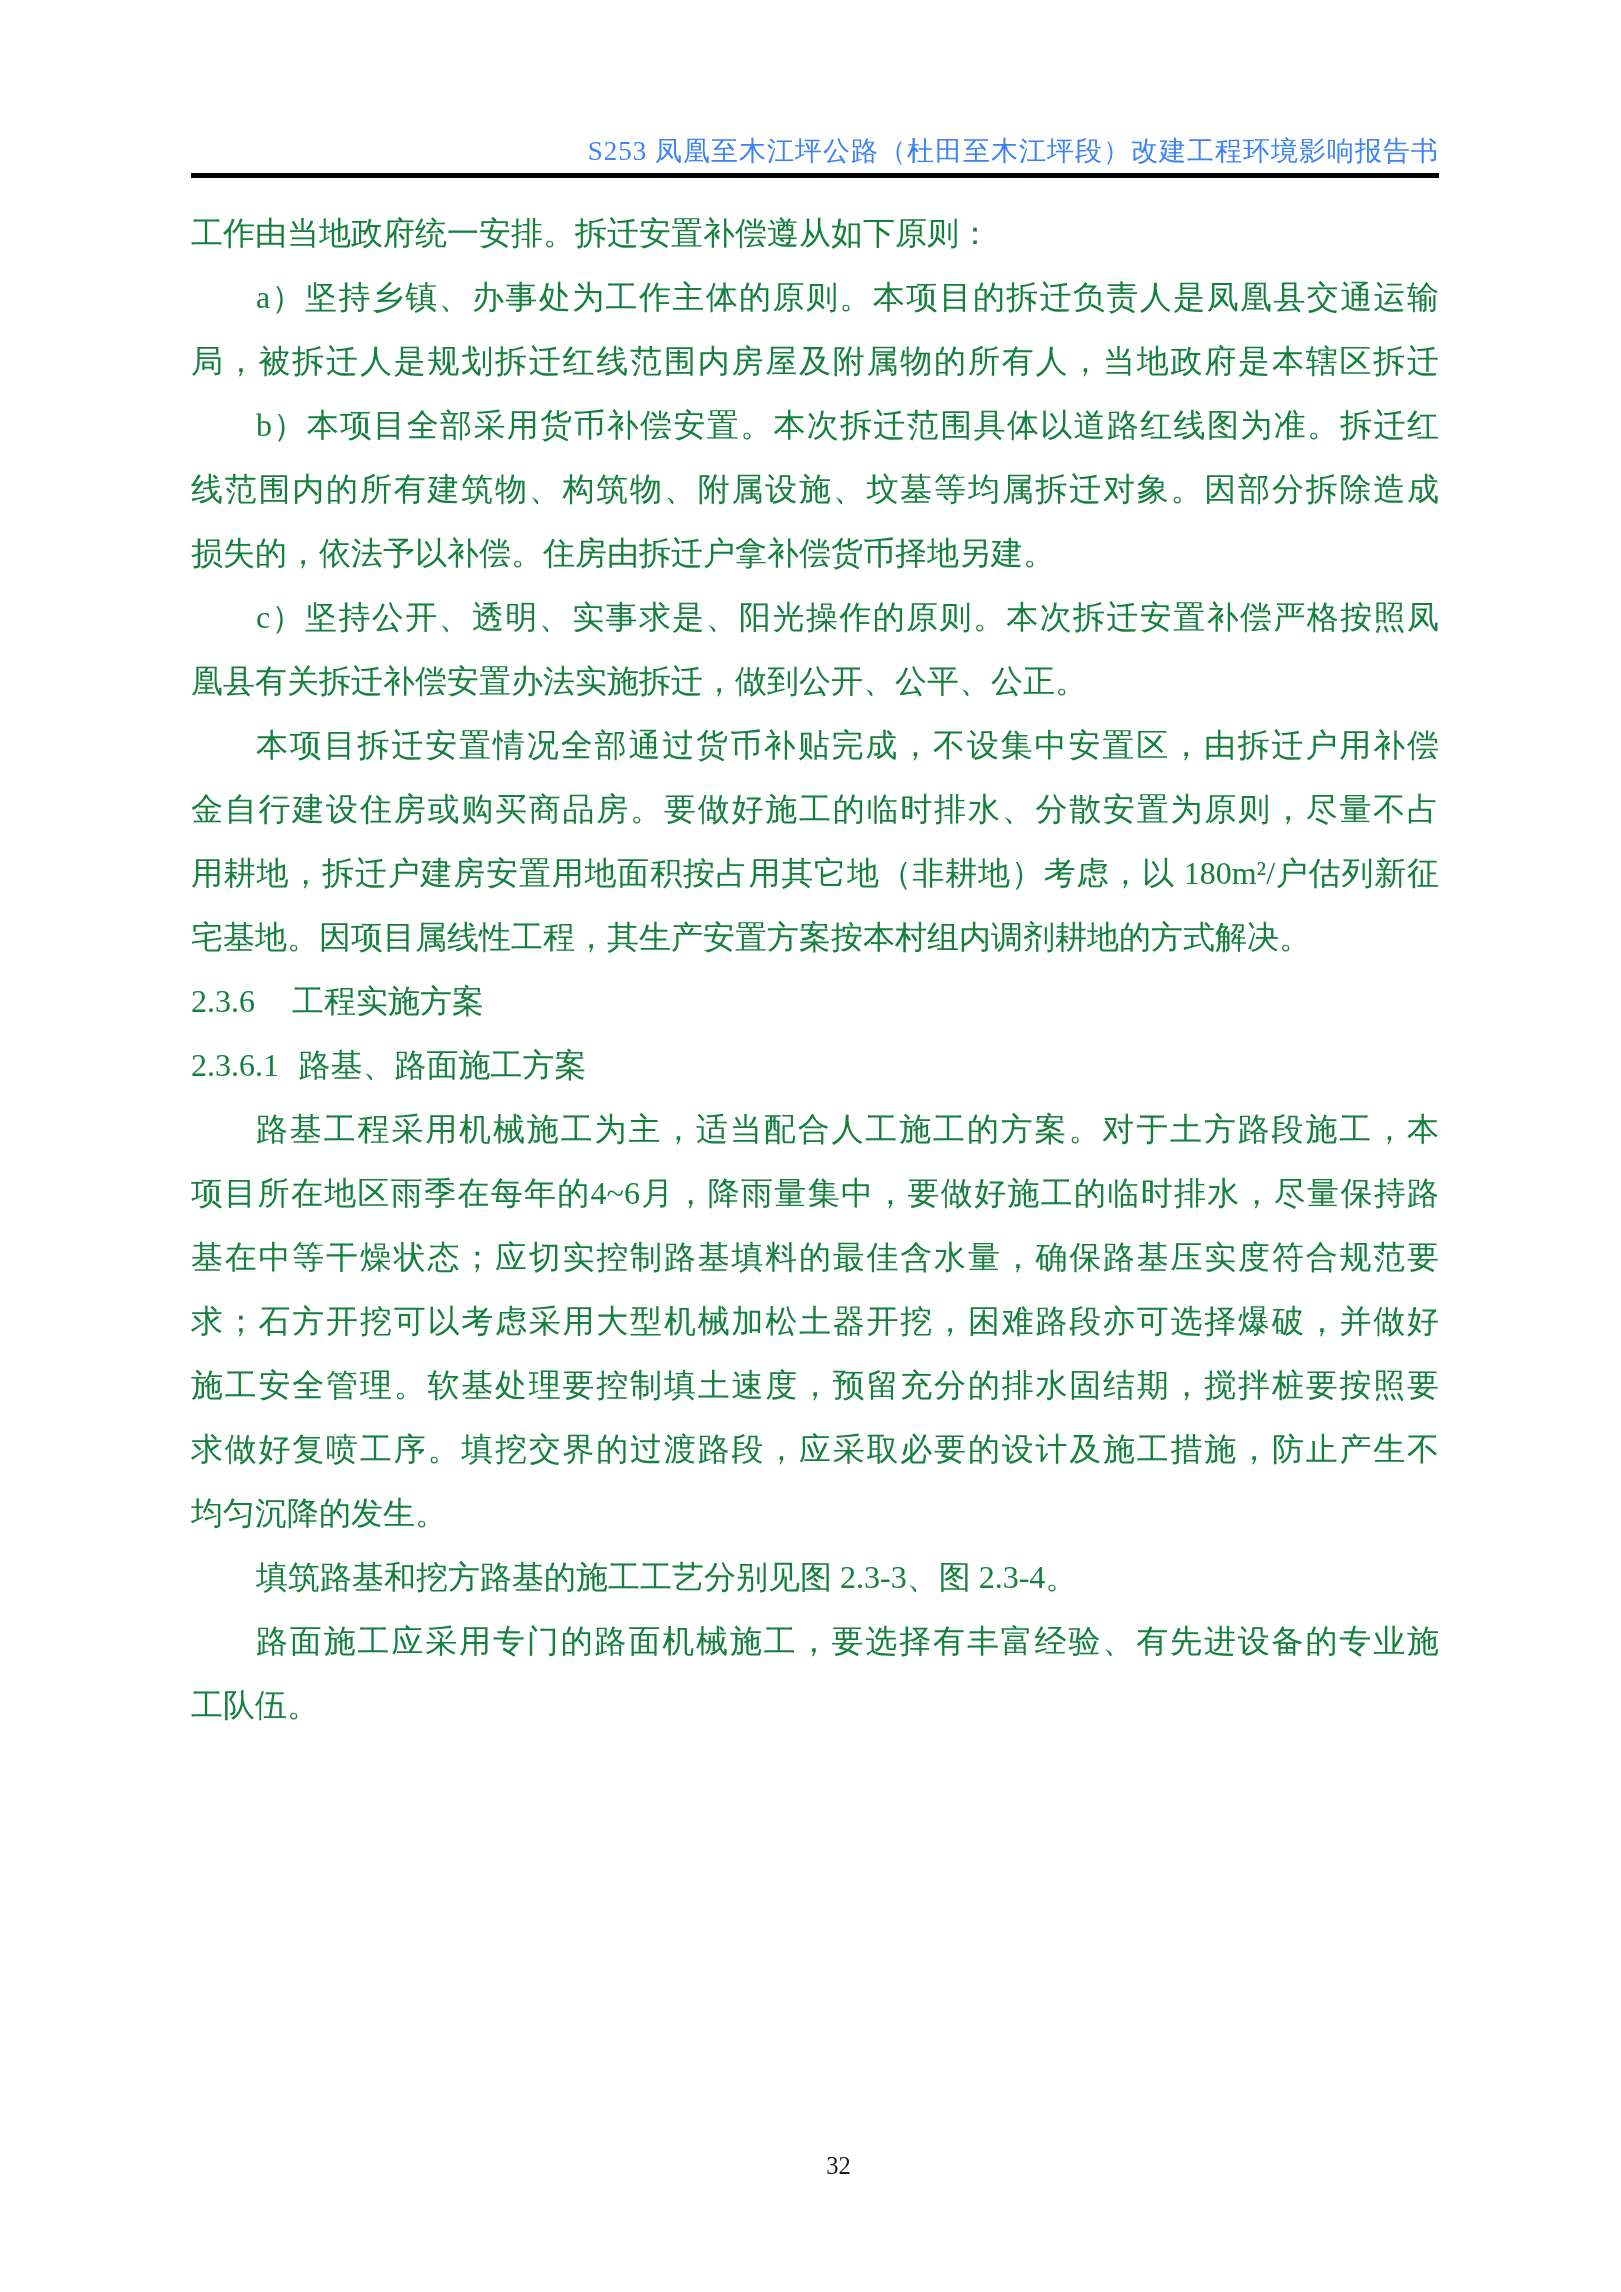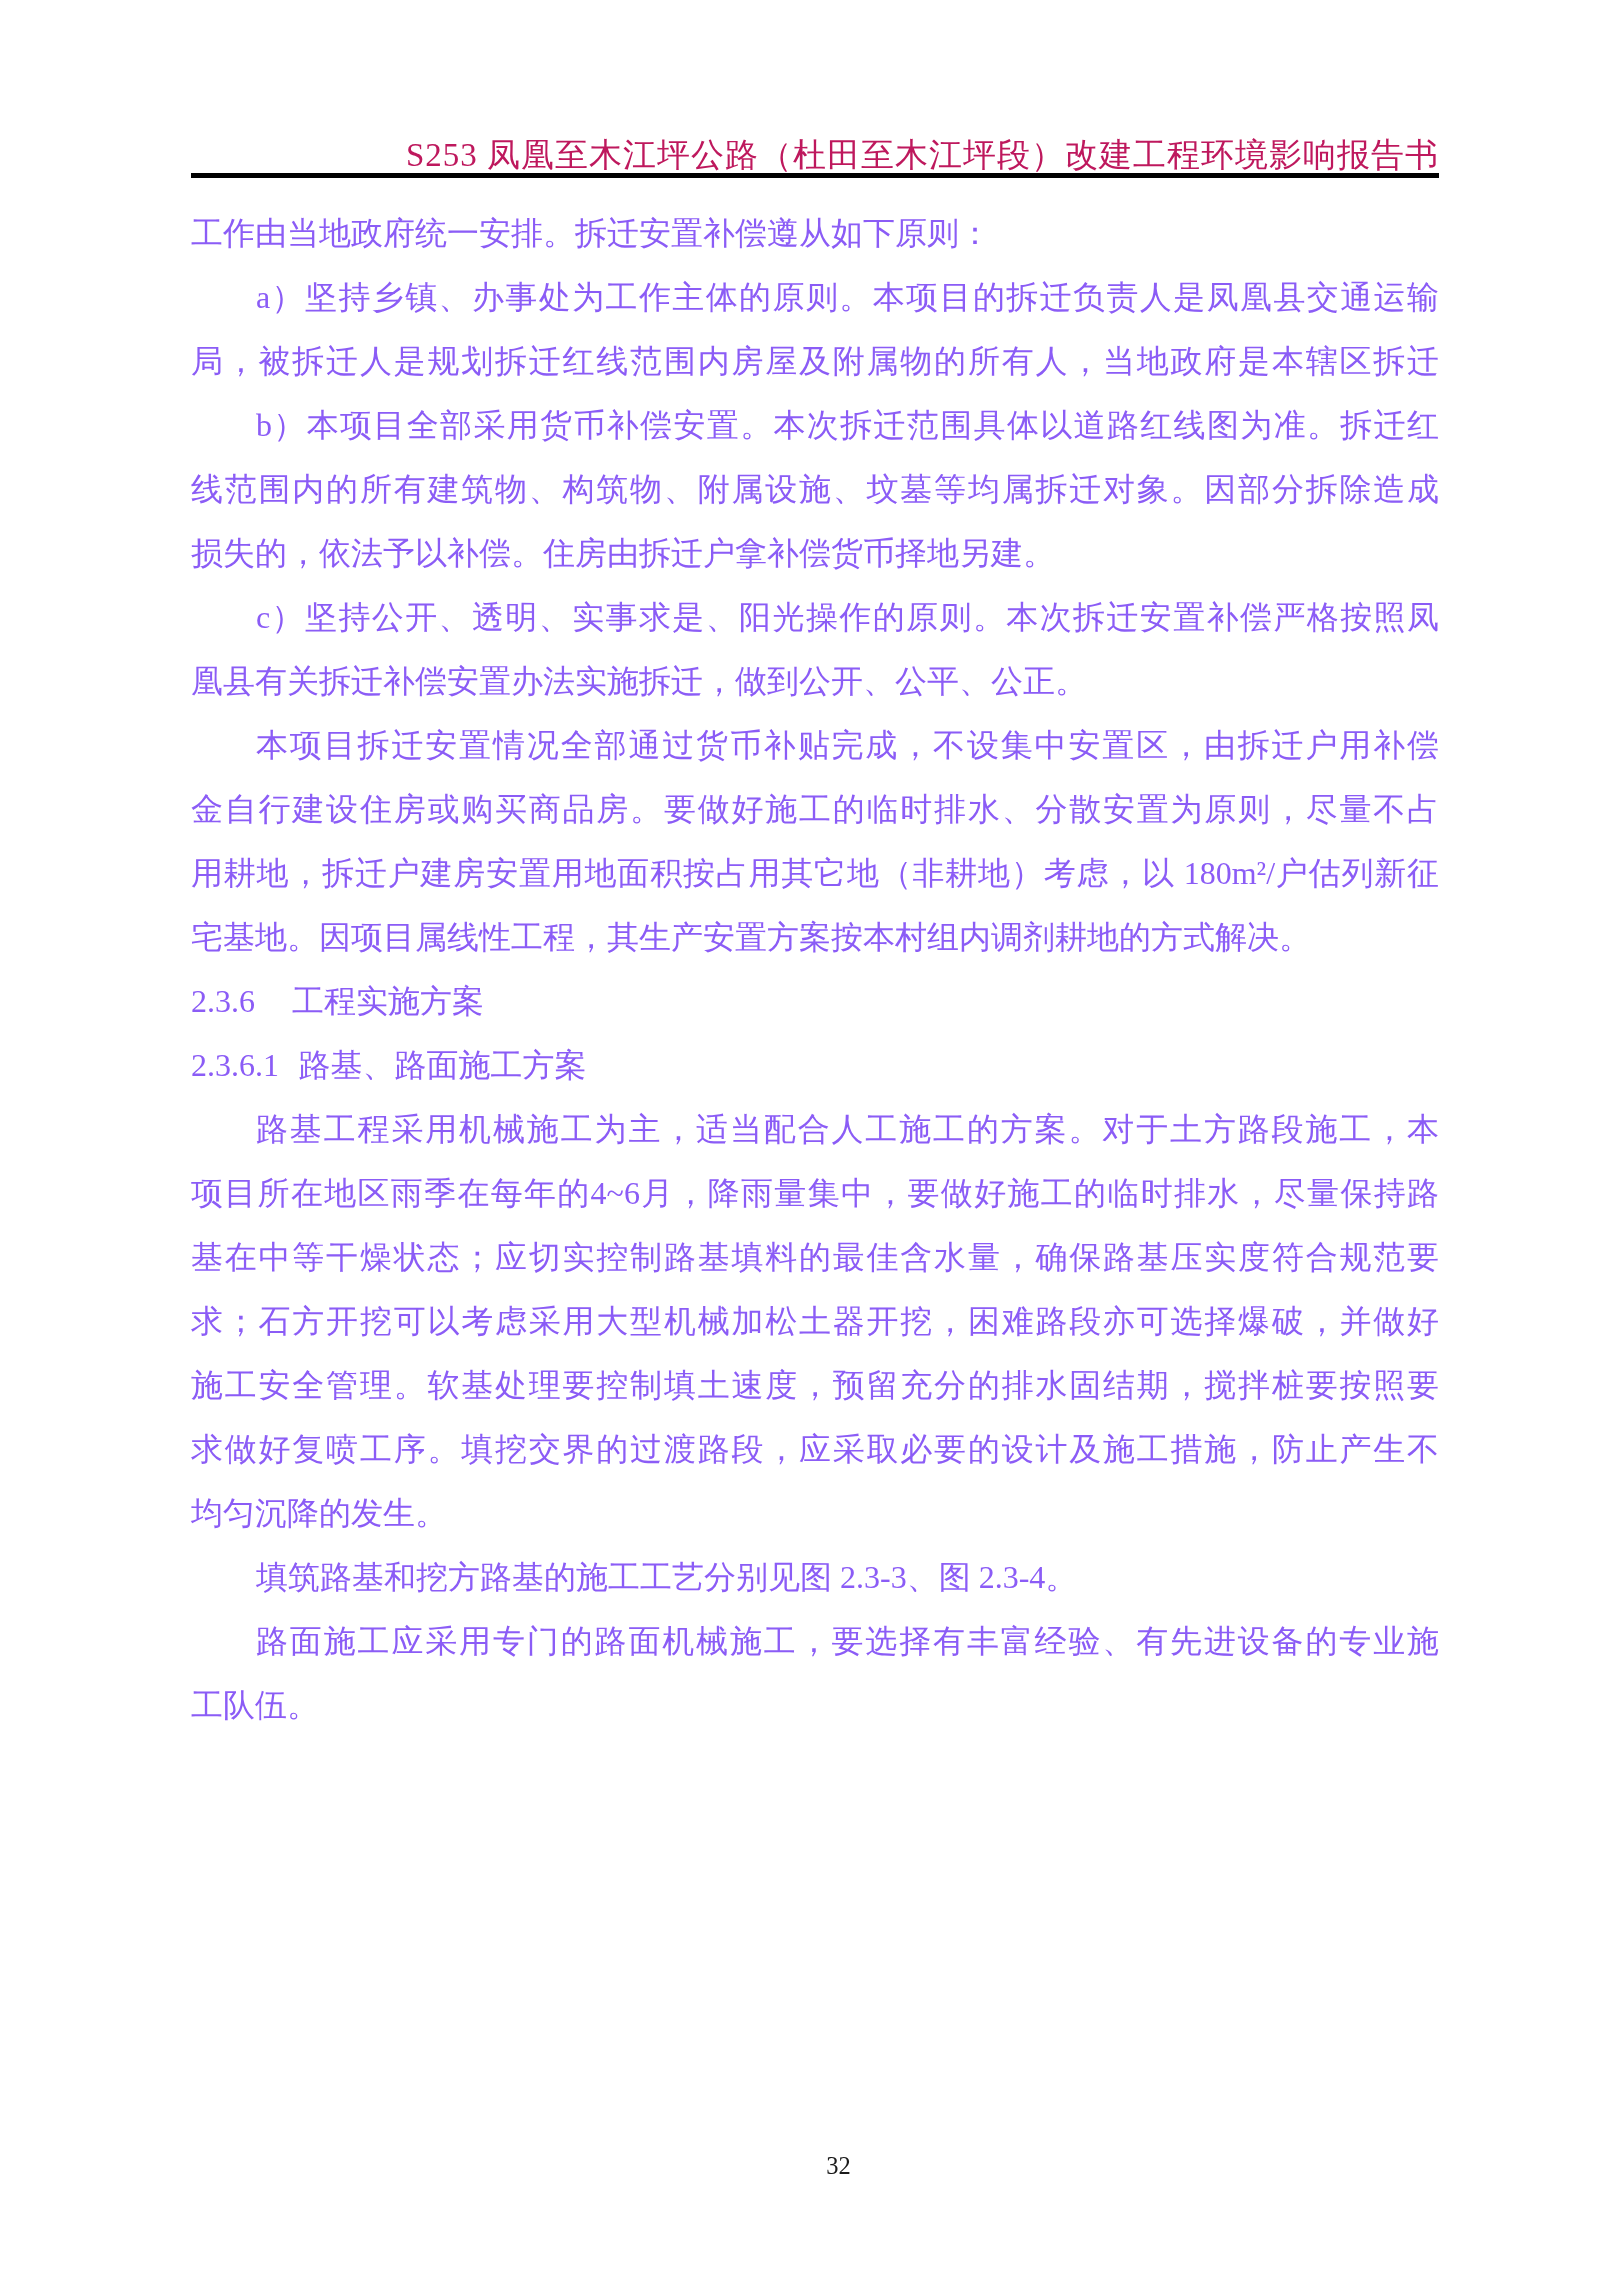--- a/index.html
+++ b/index.html
@@ -12,41 +12,41 @@
     color: #111111;
     font-family: "Liberation Serif", "DejaVu Serif", serif;
     overflow: hidden;
   }
   .running-header {
     position: absolute;
     left: 191px;
     top: 133px;
     width: 1248px;
     text-align: right;
-    font-size: 33px;
+    font-size: 27px;
     letter-spacing: 1px;
-    color: #be185d;
+    color: #3b82f6;
     white-space: nowrap;
   }
   .header-rule {
     position: absolute;
     left: 191px;
     top: 173px;
     width: 1248px;
     height: 4.9px;
     background: #000000;
   }
   .content {
     position: absolute;
     left: 191px;
     top: 201px;
     width: 1248px;
     font-size: 32px;
     line-height: 64px;
-    color: #8b5cf6;
+    color: #15803d;
   }
   .line { height: 64px; text-align: left; }
   .line.j { text-align: justify; text-align-last: justify; }
   .line.ind { padding-left: 65px; }
   .line.heading { white-space: nowrap; }
   .heading .num { font-family: "Liberation Serif", "DejaVu Serif", serif; }
   .heading .ht-wide { margin-left: 37px; margin-top: 9px; }
   .heading .ht-narrow { margin-left: 19.6px; }
   .page-number {
     position: absolute;

